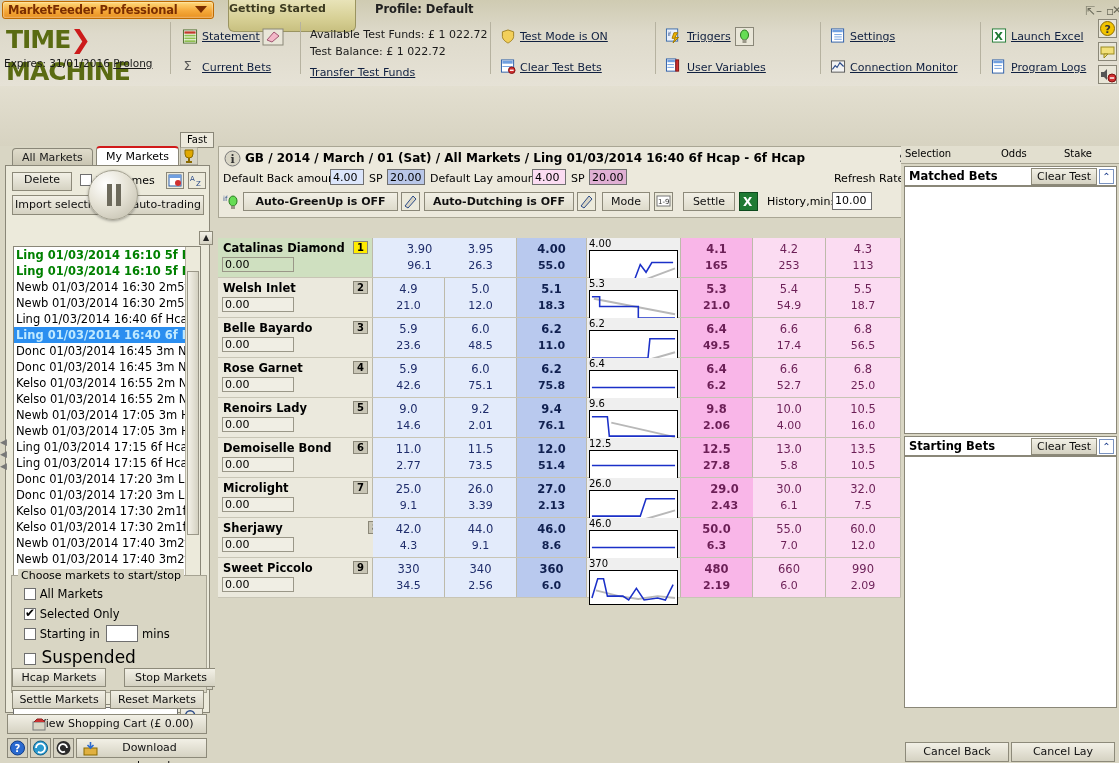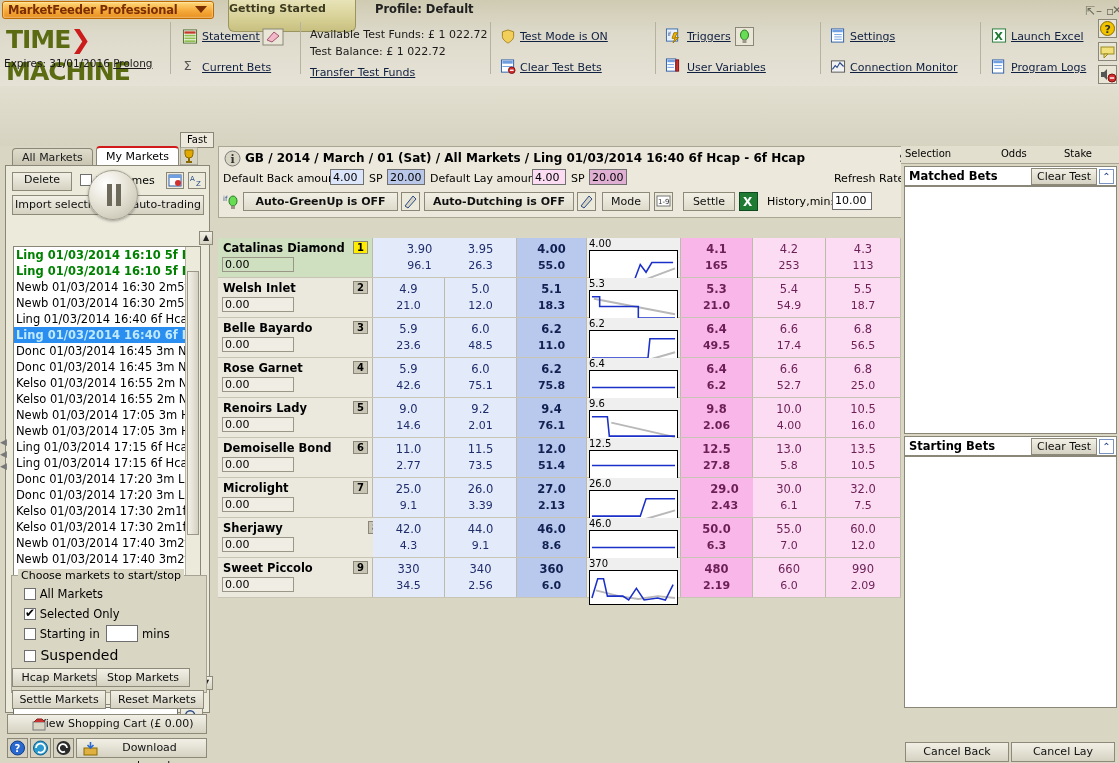--- a/index.html
+++ b/index.html
@@ -456,28 +456,28 @@
     <label style="position:absolute;left:12px;top:31px;font-size:11.5px;">
       <span class="chk on"></span>
       <span>Selected Only</span>
     </label>
     <label style="position:absolute;left:12px;top:51px;font-size:11.5px;">
       <span class="chk"></span>
       <span>Starting in</span>
     </label>
     <div class="inp" style="position:absolute;left:94px;top:49px;width:32px;height:17px;"></div>
     <span style="position:absolute;left:130px;top:51px;font-size:11.5px;">mins</span>
-    <label style="position:absolute;left:12px;top:71px;font-size:14px;">
+    <label style="position:absolute;left:12px;top:71px;font-size:17px;">
       <span class="chk"></span>
       <span>Suspended</span>
     </label>
   </div>
 
   <div class="btn" style="position:absolute;left:12px;top:522px;width:94px;height:19px;line-height:17px;">Hcap Markets</div>
-  <div class="btn" style="position:absolute;left:96px;top:522px;width:94px;height:19px;line-height:17px;">Stop Markets</div>
+  <div class="btn" style="position:absolute;left:124px;top:522px;width:94px;height:19px;line-height:17px;">Stop Markets</div>
   <div class="btn" style="position:absolute;left:12px;top:544px;width:94px;height:19px;line-height:17px;">Settle Markets</div>
   <div class="btn" style="position:absolute;left:110px;top:544px;width:94px;height:19px;line-height:17px;">Reset Markets</div>
 
   <div class="btn" style="position:absolute;left:7px;top:568px;width:200px;height:20px;line-height:18px;">
     <svg style="position:absolute;left:24px;top:3px;width:15px;height:14px;" viewBox="0 0 15 14">
       <rect x="1" y="4" width="12" height="8" fill="#d8d5c5" stroke="#777"></rect>
       <path d="M2,4 L5,1 h5 l3,3" fill="#cc3333" stroke="#882020"></path>
     </svg>
     <span style="margin-left:18px;">View Shopping Cart (£ 0.00)</span>
   </div>

